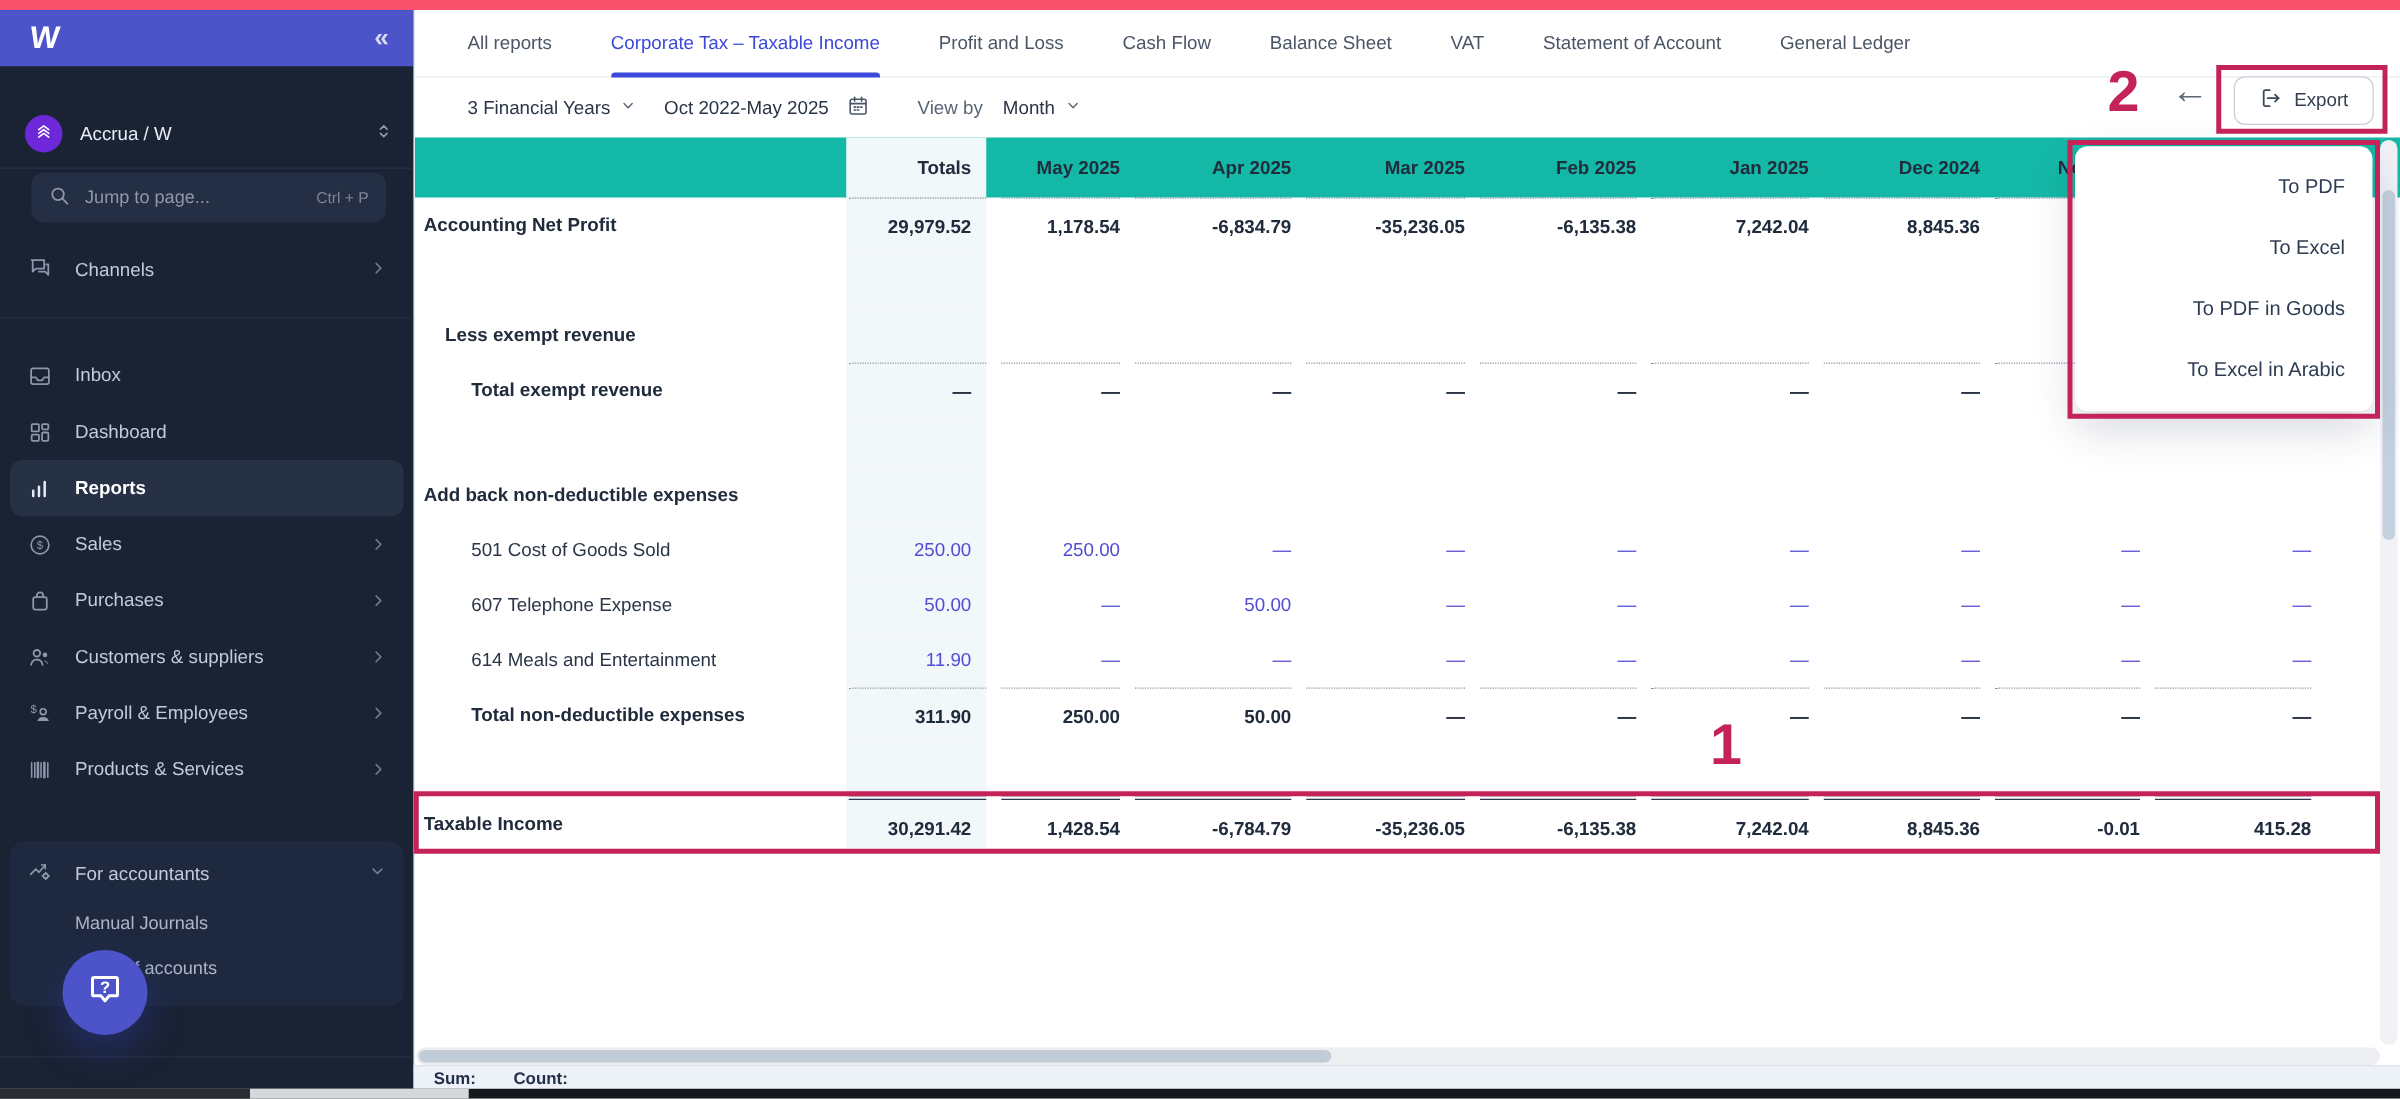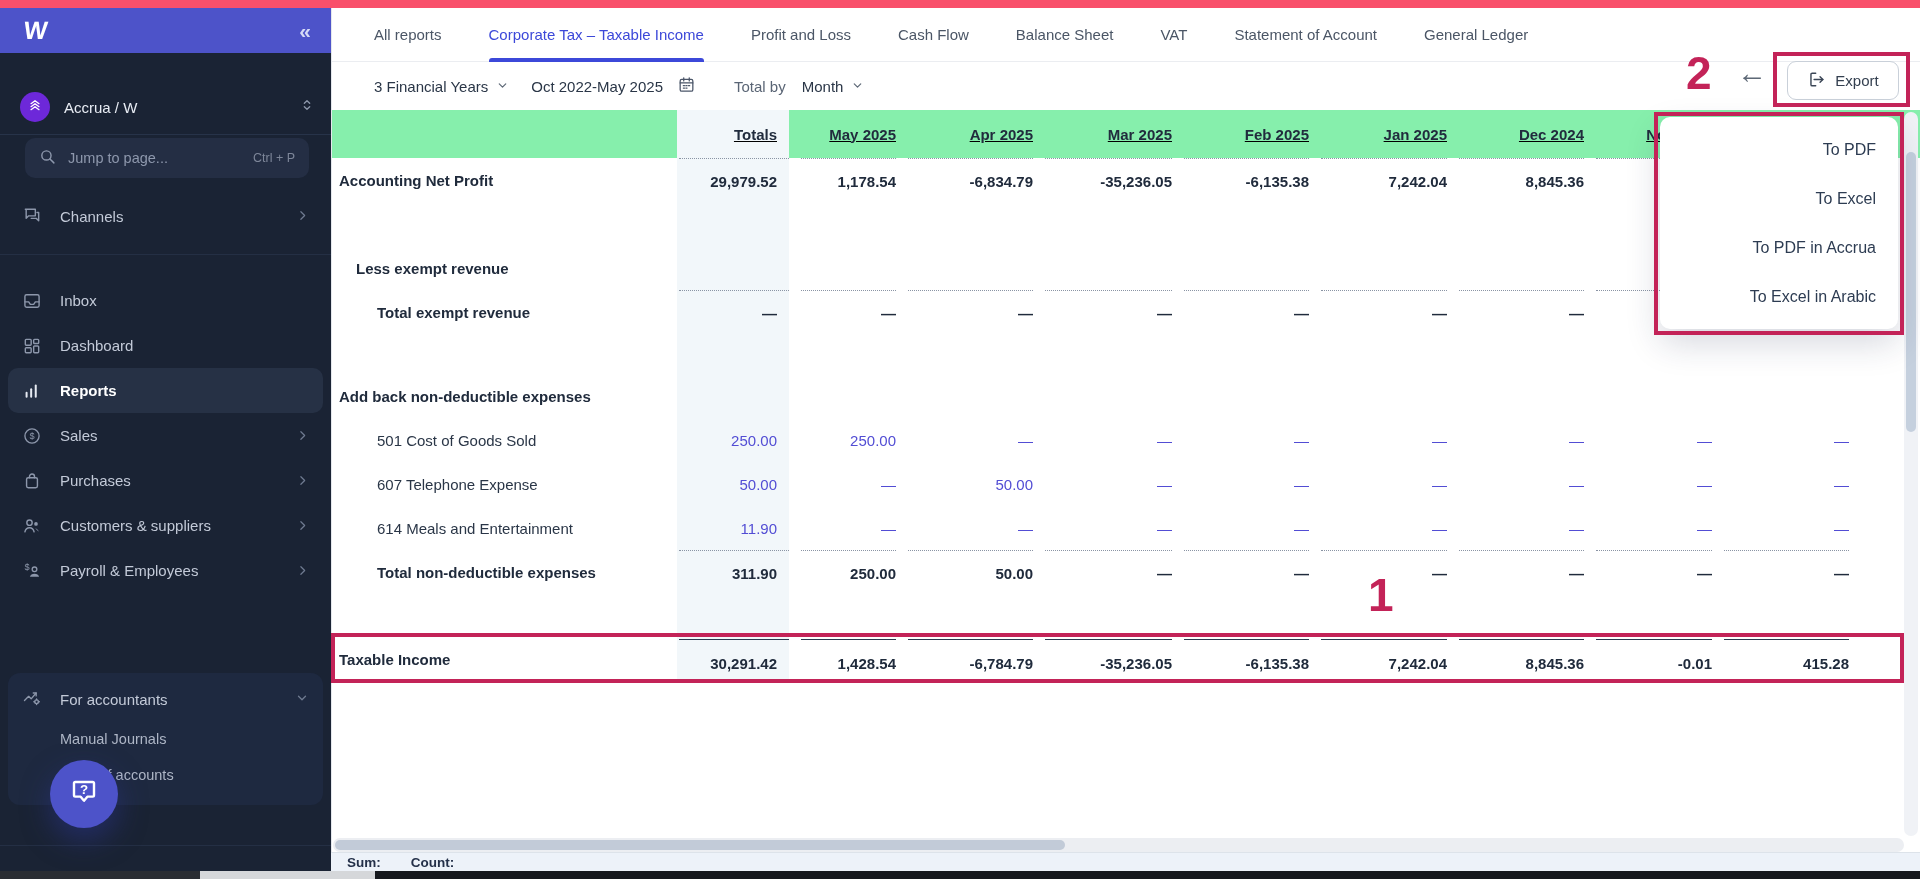--- a/index.html
+++ b/index.html
@@ -47,21 +47,21 @@
   #filters-row{height:48px;display:flex;align-items:center;padding-left:42px;font-size:15px;color:#2a3647;}
   .f-item{display:flex;align-items:center;gap:8px;cursor:pointer;}
   .f-chevron{display:flex;color:#5d6876;}
   #date-range{margin-left:22px;}
   #calendar-icon{display:flex;color:#4a5568;margin-left:6px;}
   #viewby-label{margin-left:38px;color:#5a6575;cursor:default;}
   #viewby-value{margin-left:16px;}
 
   
   #report-table{margin-top:0;}
-  #thead{display:flex;height:48px;background:#86efac;text-decoration:underline;}
+  #thead{display:flex;height:48px;background:#14b8a6;}
   .cell-label{width:345px;flex:none;display:flex;align-items:center;}
   .cell-num{flex:none;height:100%;box-sizing:border-box;}
   .cell-end{width:56px;flex:none;}
   .numline{height:100%;display:flex;align-items:center;justify-content:flex-end;margin-left:12px;font-size:15px;}
   .cell-num.totals{background:#f2f7fa;}
   .cell-num.totals .numline{margin-left:2px;padding-right:12px;}
   #thead .numline{font-weight:700;color:#212c3d;}
   .t-row{display:flex;height:44px;}
   .t-row.taxable{height:46px;}
   .line-dotted{border-top:1px dotted #8a94a4;}
@@ -235,20 +235,42 @@
               <path d="M9.5 19c.5-2.4 2.7-3.8 5.5-3.8s5 1.4 5.5 3.8z" fill="currentColor" stroke="none"></path>
             </svg>
           </span>
           <span class="nav-label">Payroll &amp; Employees</span>
           <span class="nav-chevron">
             <svg width="13" height="13" viewBox="0 0 24 24" fill="none" stroke="currentColor" stroke-linecap="round" stroke-linejoin="round" stroke-width="2.2">
               <polyline points="9,5 16,12 9,19"></polyline>
             </svg>
           </span>
         </div>
+        <div class="nav-item">
+          <span class="nav-icon">
+            <svg width="20" height="20" viewBox="0 0 24 24" fill="none" stroke="currentColor" stroke-linecap="round" stroke-linejoin="round">
+              <g stroke-width="1.5">
+                <line x1="4" y1="5" x2="4" y2="19"></line>
+                <line x1="7" y1="5" x2="7" y2="19"></line>
+                <line x1="13" y1="5" x2="13" y2="19"></line>
+                <line x1="19.5" y1="5" x2="19.5" y2="19"></line>
+              </g>
+              <g stroke-width="2.4">
+                <line x1="10" y1="5" x2="10" y2="19"></line>
+                <line x1="16.2" y1="5" x2="16.2" y2="19"></line>
+              </g>
+            </svg>
+          </span>
+          <span class="nav-label">Products &amp; Services</span>
+          <span class="nav-chevron">
+            <svg width="13" height="13" viewBox="0 0 24 24" fill="none" stroke="currentColor" stroke-linecap="round" stroke-linejoin="round" stroke-width="2.2">
+              <polyline points="9,5 16,12 9,19"></polyline>
+            </svg>
+          </span>
+        </div>
       </div>
     <div id="accountants-group">
       <div id="accountants-head">
         <span class="nav-icon">
             <span><svg width="20" height="20" viewBox="0 0 24 24" fill="none" stroke="currentColor" stroke-linecap="round" stroke-linejoin="round" stroke-width="1.6">
                 <polyline points="3,15 8,10 11,13 17,6"></polyline>
                 <polyline points="13.5,6 17,6 17,9.5"></polyline>
                 <circle cx="17.5" cy="16.5" r="2.2"></circle>
                 <path d="M17.5 13.2v1M17.5 18.8v1M14.2 16.5h1M19.8 16.5h1"></path>
               </svg></span>
@@ -303,21 +325,21 @@
                 <line x1="15.5" y1="3.5" x2="15.5" y2="7.5"></line>
                 <line x1="4" y1="10" x2="20" y2="10"></line>
                 <line x1="8" y1="13.5" x2="9.5" y2="13.5"></line>
                 <line x1="11.2" y1="13.5" x2="12.7" y2="13.5"></line>
                 <line x1="14.5" y1="13.5" x2="16" y2="13.5"></line>
                 <line x1="8" y1="16.5" x2="9.5" y2="16.5"></line>
                 <line x1="11.2" y1="16.5" x2="12.7" y2="16.5"></line>
               </svg></span>
           </span>
       </span>
-      <span id="viewby-label">Total by</span>
+      <span id="viewby-label">View by</span>
       <span id="viewby-value" class="f-item">
         <span>Month</span>
         <span class="f-chevron">
             <span><svg width="13" height="13" viewBox="0 0 24 24" fill="none" stroke="currentColor" stroke-linecap="round" stroke-linejoin="round" stroke-width="2.2">
                 <polyline points="6,9 12,15 18,9"></polyline>
               </svg></span>
           </span>
       </span>
     </div>
     <div id="report-table">
@@ -872,21 +894,21 @@
             <path d="M11 4H6.5A1.5 1.5 0 005 5.5v13A1.5 1.5 0 006.5 20H11"></path>
             <line x1="9" y1="12" x2="20" y2="12"></line>
             <polyline points="16.5,8.5 20,12 16.5,15.5"></polyline>
           </svg></span>
       </span>
     <span>Export</span>
   </div>
   <div id="export-menu">
       <div class="menu-item">To PDF</div>
       <div class="menu-item">To Excel</div>
-      <div class="menu-item">To PDF in Accrua</div>
+      <div class="menu-item">To PDF in Goods</div>
       <div class="menu-item">To Excel in Arabic</div>
     </div>
 
   <div id="annot-box-export" class="annot-box"></div>
   <div id="annot-box-menu" class="annot-box"></div>
   <div id="annot-box-row" class="annot-box"></div>
   <div id="annot-2" class="annot-num">2</div>
   <div id="annot-1" class="annot-num">1</div>
 
   <div id="vscroll">

